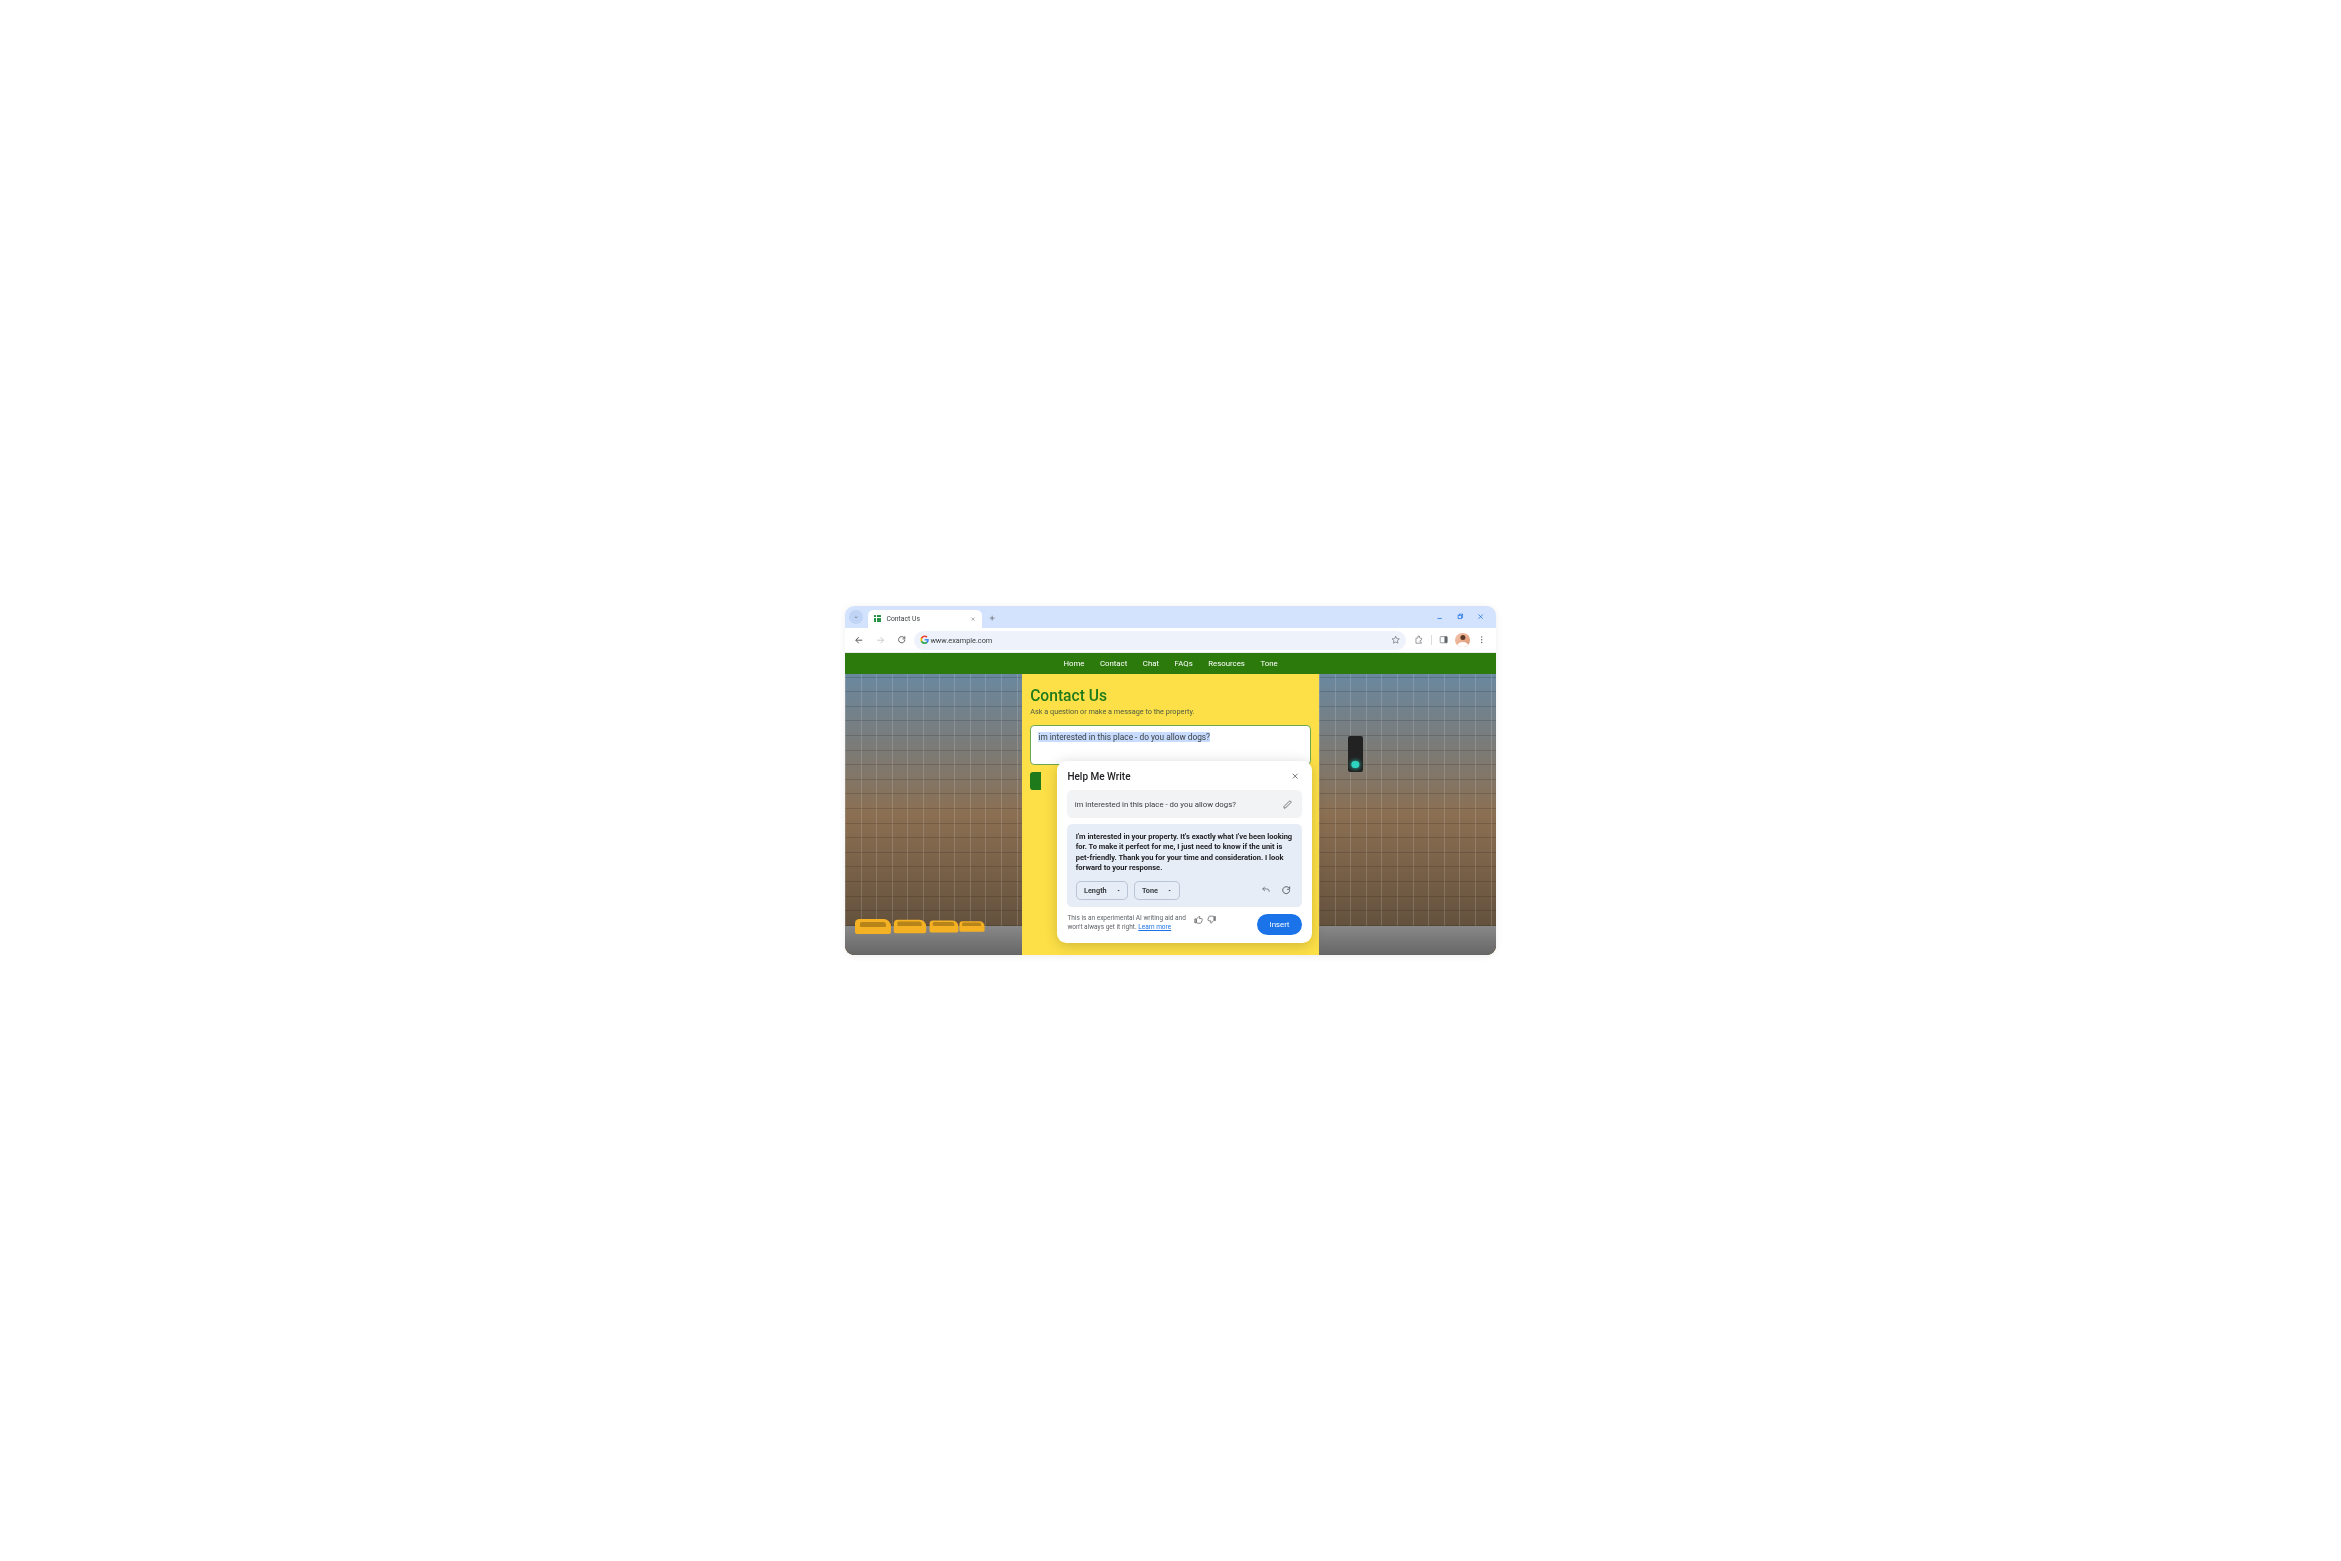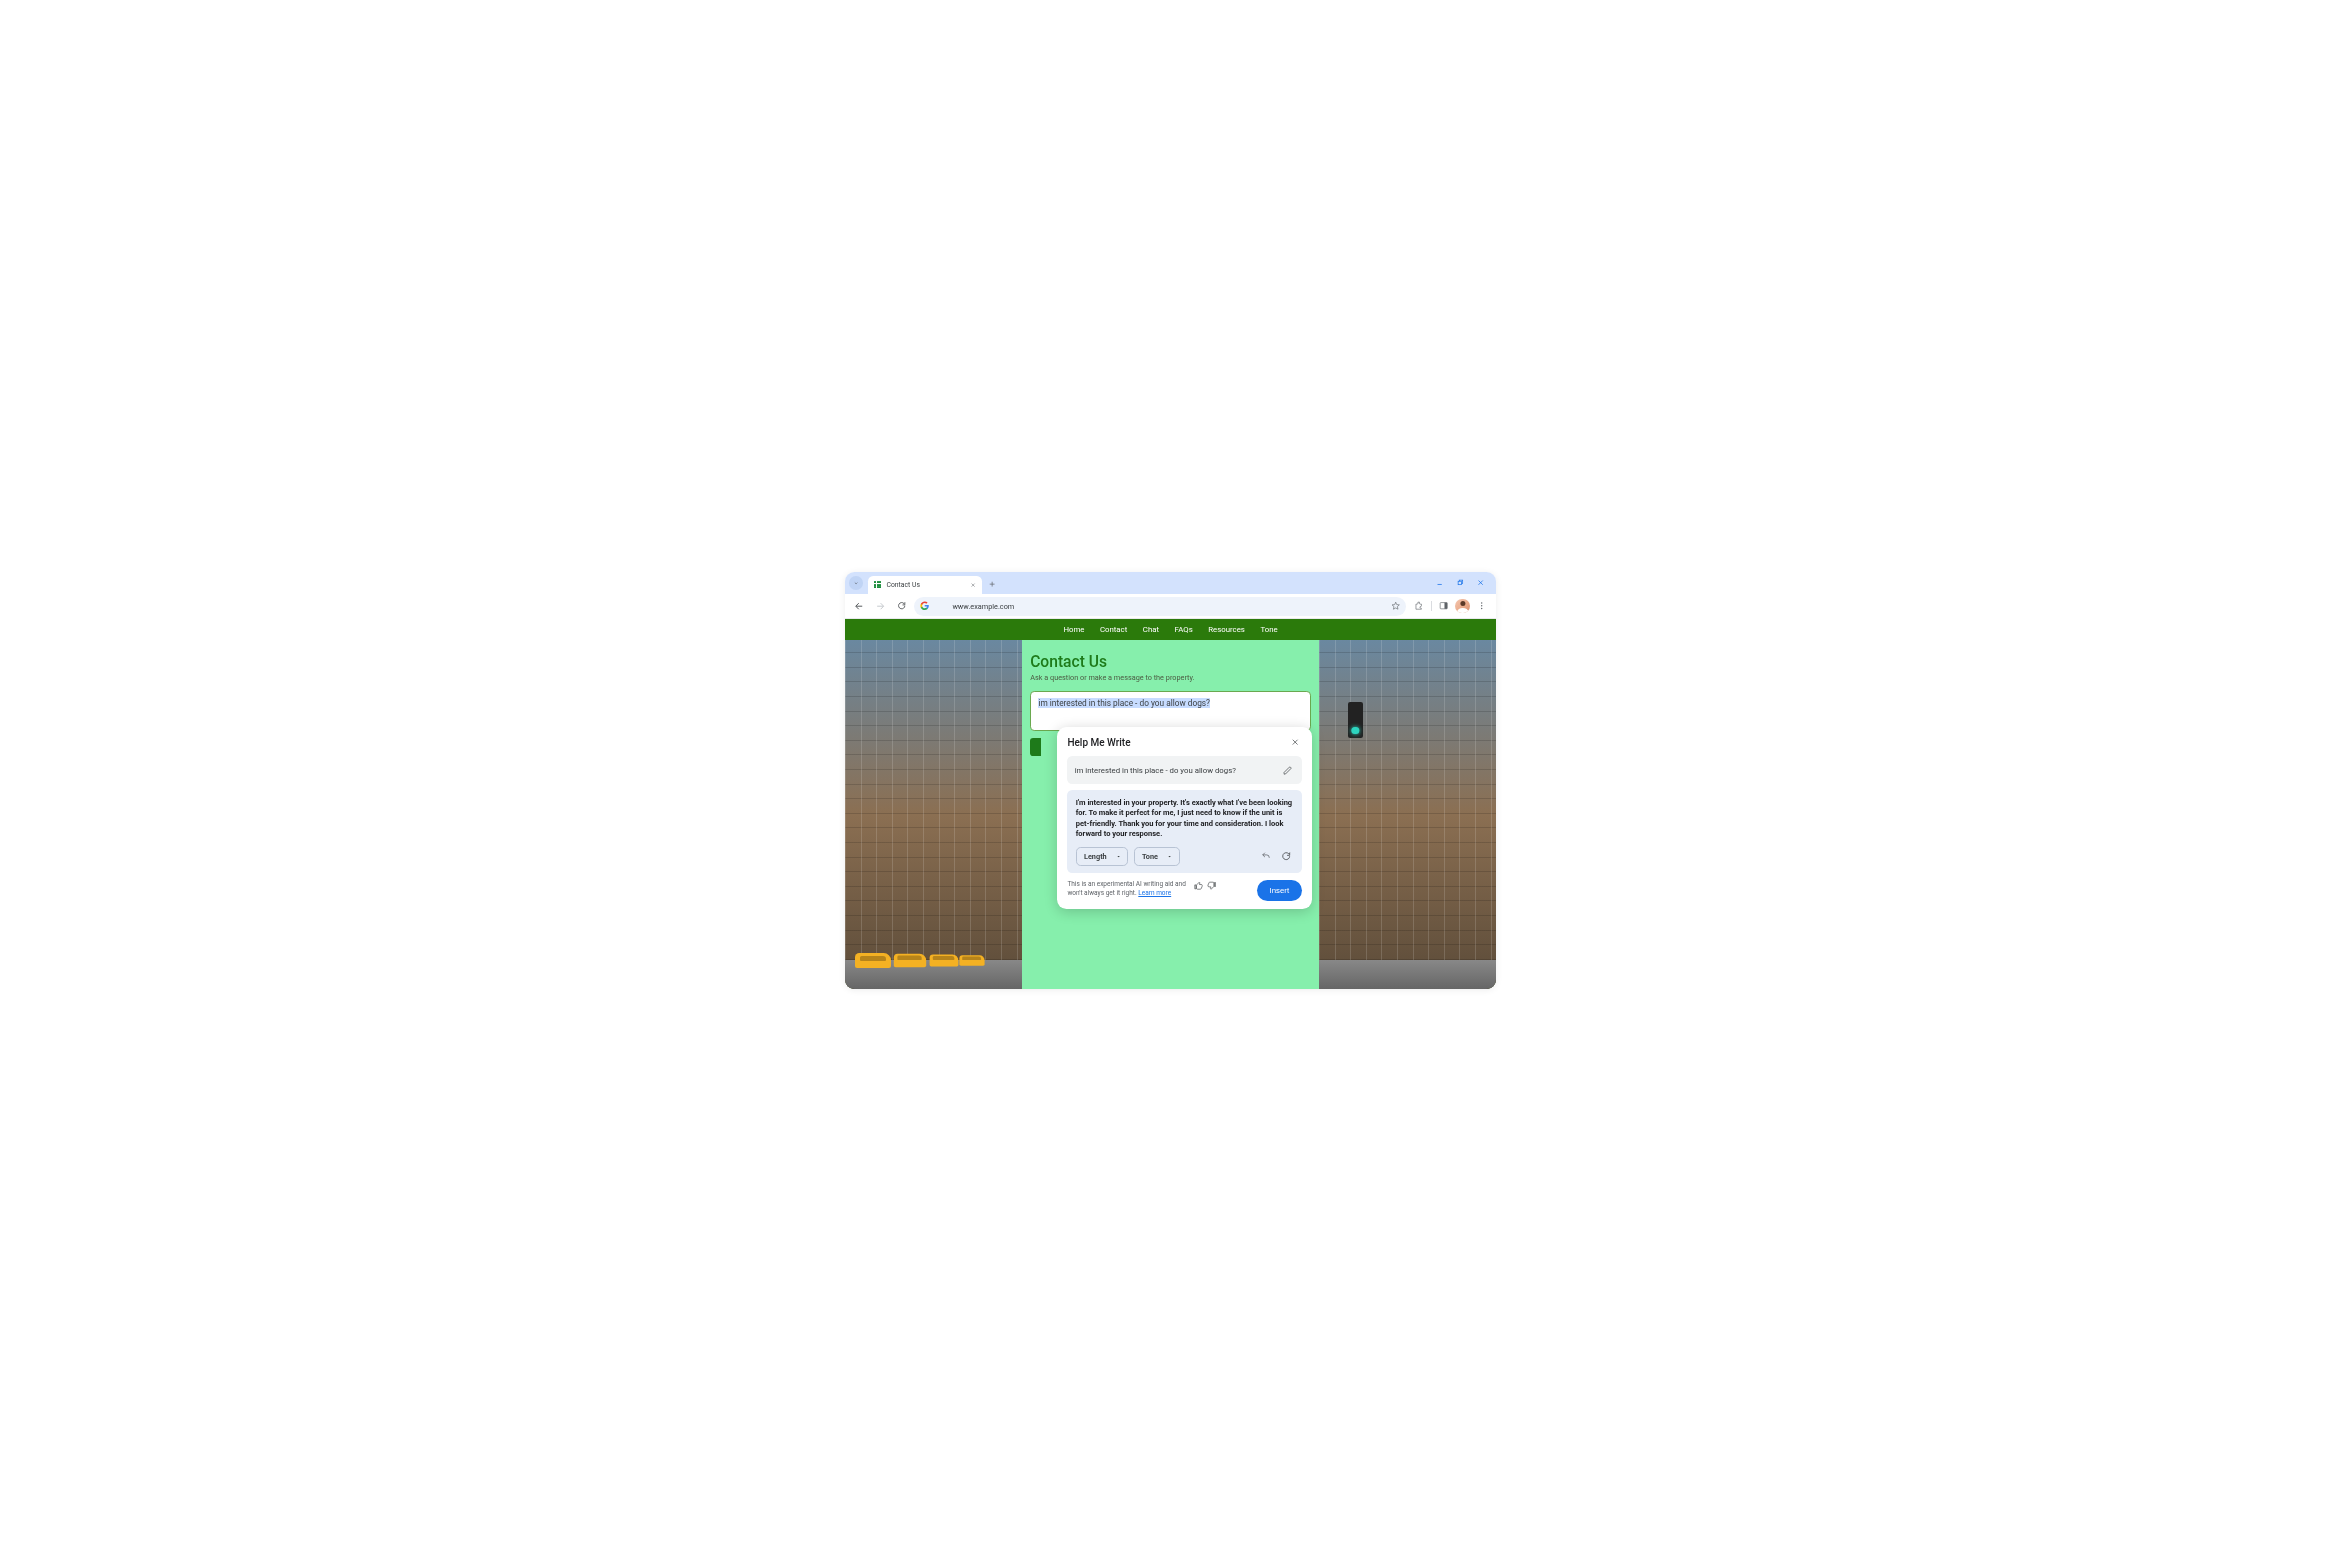--- a/index.html
+++ b/index.html
@@ -85,21 +85,21 @@
   }
   .tool-btn.disabled { color: #bdc1c6; cursor: default; }
   .omnibox {
     flex: 1;
     background: #eef3fb;
     border-radius: 10.4px;
     height: 19px;
     display: flex;
     align-items: center;
     padding: 0 6.2px;
-    gap: 23px;
+    gap: 1px;
   }
   .g-logo { width: 9.4px; height: 9.4px; }
   .url-text { font-size: 7.3px; color: #3c4043; flex: 1; }
   .star { color: #5f6368; cursor: pointer; }
   .toolbar-right { display: flex; align-items: center; gap: 3.1px; }
   .divider-v { width: 0.5px; height: 10.4px; background: #dadce0; margin: 0 1px; }
   .avatar {
     width: 14.6px; height: 14.6px;
     border-radius: 50%;
     background: linear-gradient(135deg, #f4c7b0 0%, #e8a887 60%, #d89070 100%);
@@ -116,23 +116,23 @@
   .avatar::after {
     content:"";
     position:absolute;
     bottom:-2.1px; left:50%; transform:translateX(-50%);
     width:11.4px; height:7.3px; border-radius:50% 50% 0 0;
     background:#fff;
   }
   
   .page {
     position: relative;
-    height: 370px;
+    height: 302px;
     overflow: hidden;
-    background: #86efac;
+    background: #fde047;
   }
   .hero-left, .hero-right {
     position: absolute;
     top: 21px; bottom: 0;
     width: 177px;
     background: linear-gradient(180deg, #a8c4db 0%, #7f9fb8 30%, #9a7f5f 70%, #6b5a45 100%);
   }
   .hero-left { left: 0; }
   .hero-right { right: 0; }
   .building {

